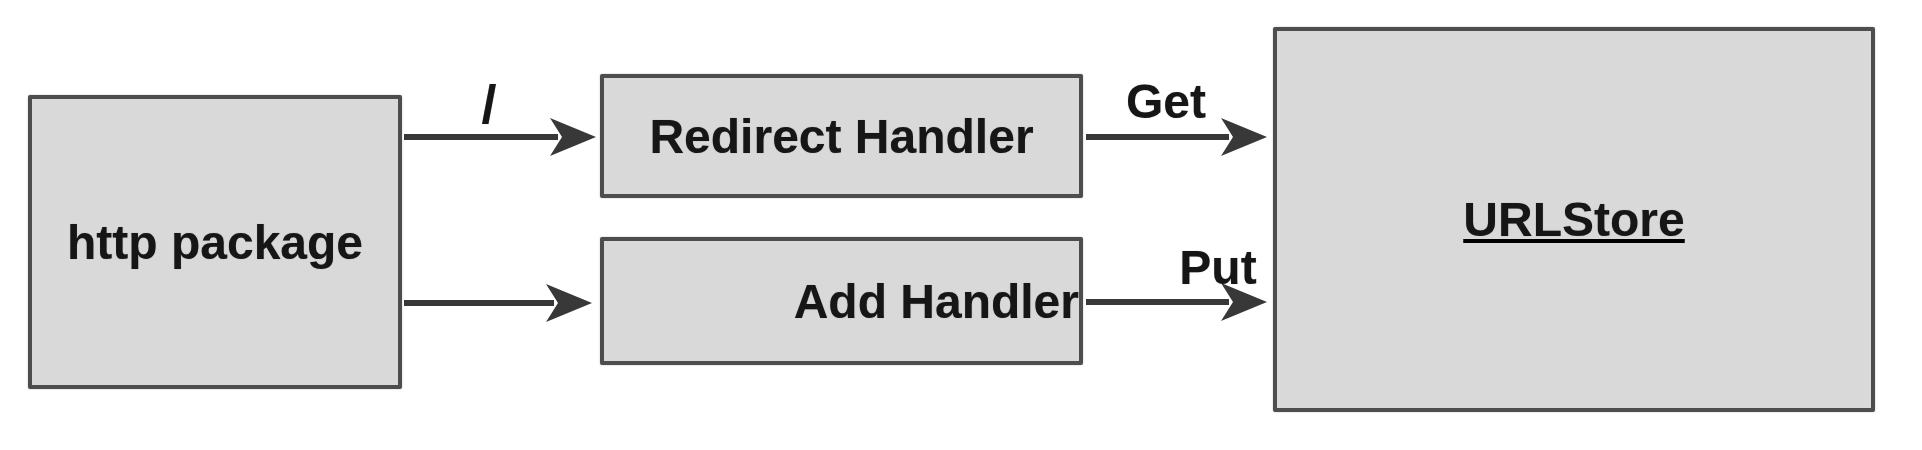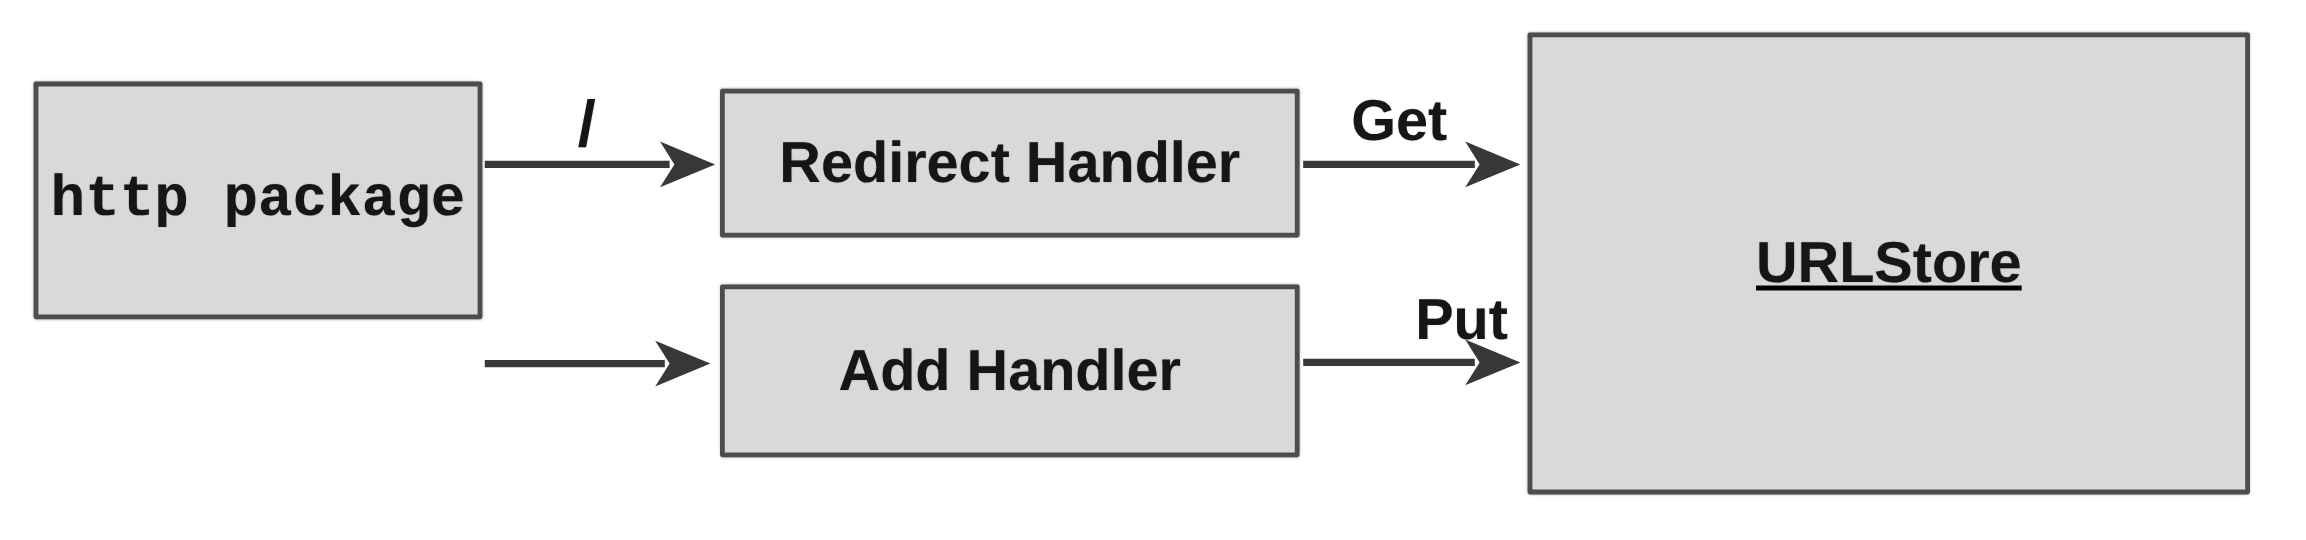--- a/index.html
+++ b/index.html
@@ -30,23 +30,23 @@
     box-shadow:0 0 2px rgba(0,0,0,0.25);
   }
   .node-label{
     color:var(--text);
     font-weight:bold;
     font-size:48px;
     letter-spacing:0px;
     white-space:nowrap;
     text-shadow:0 0 1px rgba(0,0,0,0.35);
   }
-  .node-http    {left:28px;  top:68px;  width:374px; height:198px;font-family:Liberation Mono, monospace;}
+  .node-http    {left:28px;  top:95px;  width:374px; height:294px;}
   .node-redirect{left:600px; top:74px;  width:483px; height:124px;text-align:right;}
-  .node-add     {left:600px; top:237px; width:483px; height:144px;}
+  .node-add     {left:600px; top:237px; width:483px; height:128px;justify-content:flex-end;}
   .node-urlstore{left:1273px;top:27px;  width:602px; height:385px;text-decoration:underline;}
   .edge-label{
     position:absolute;
     transform:translate(-50%,-50%);
     color:var(--text);
     font-weight:bold;
     font-size:48px;
     white-space:nowrap;
     text-shadow:0 0 1px rgba(0,0,0,0.35);
   }

